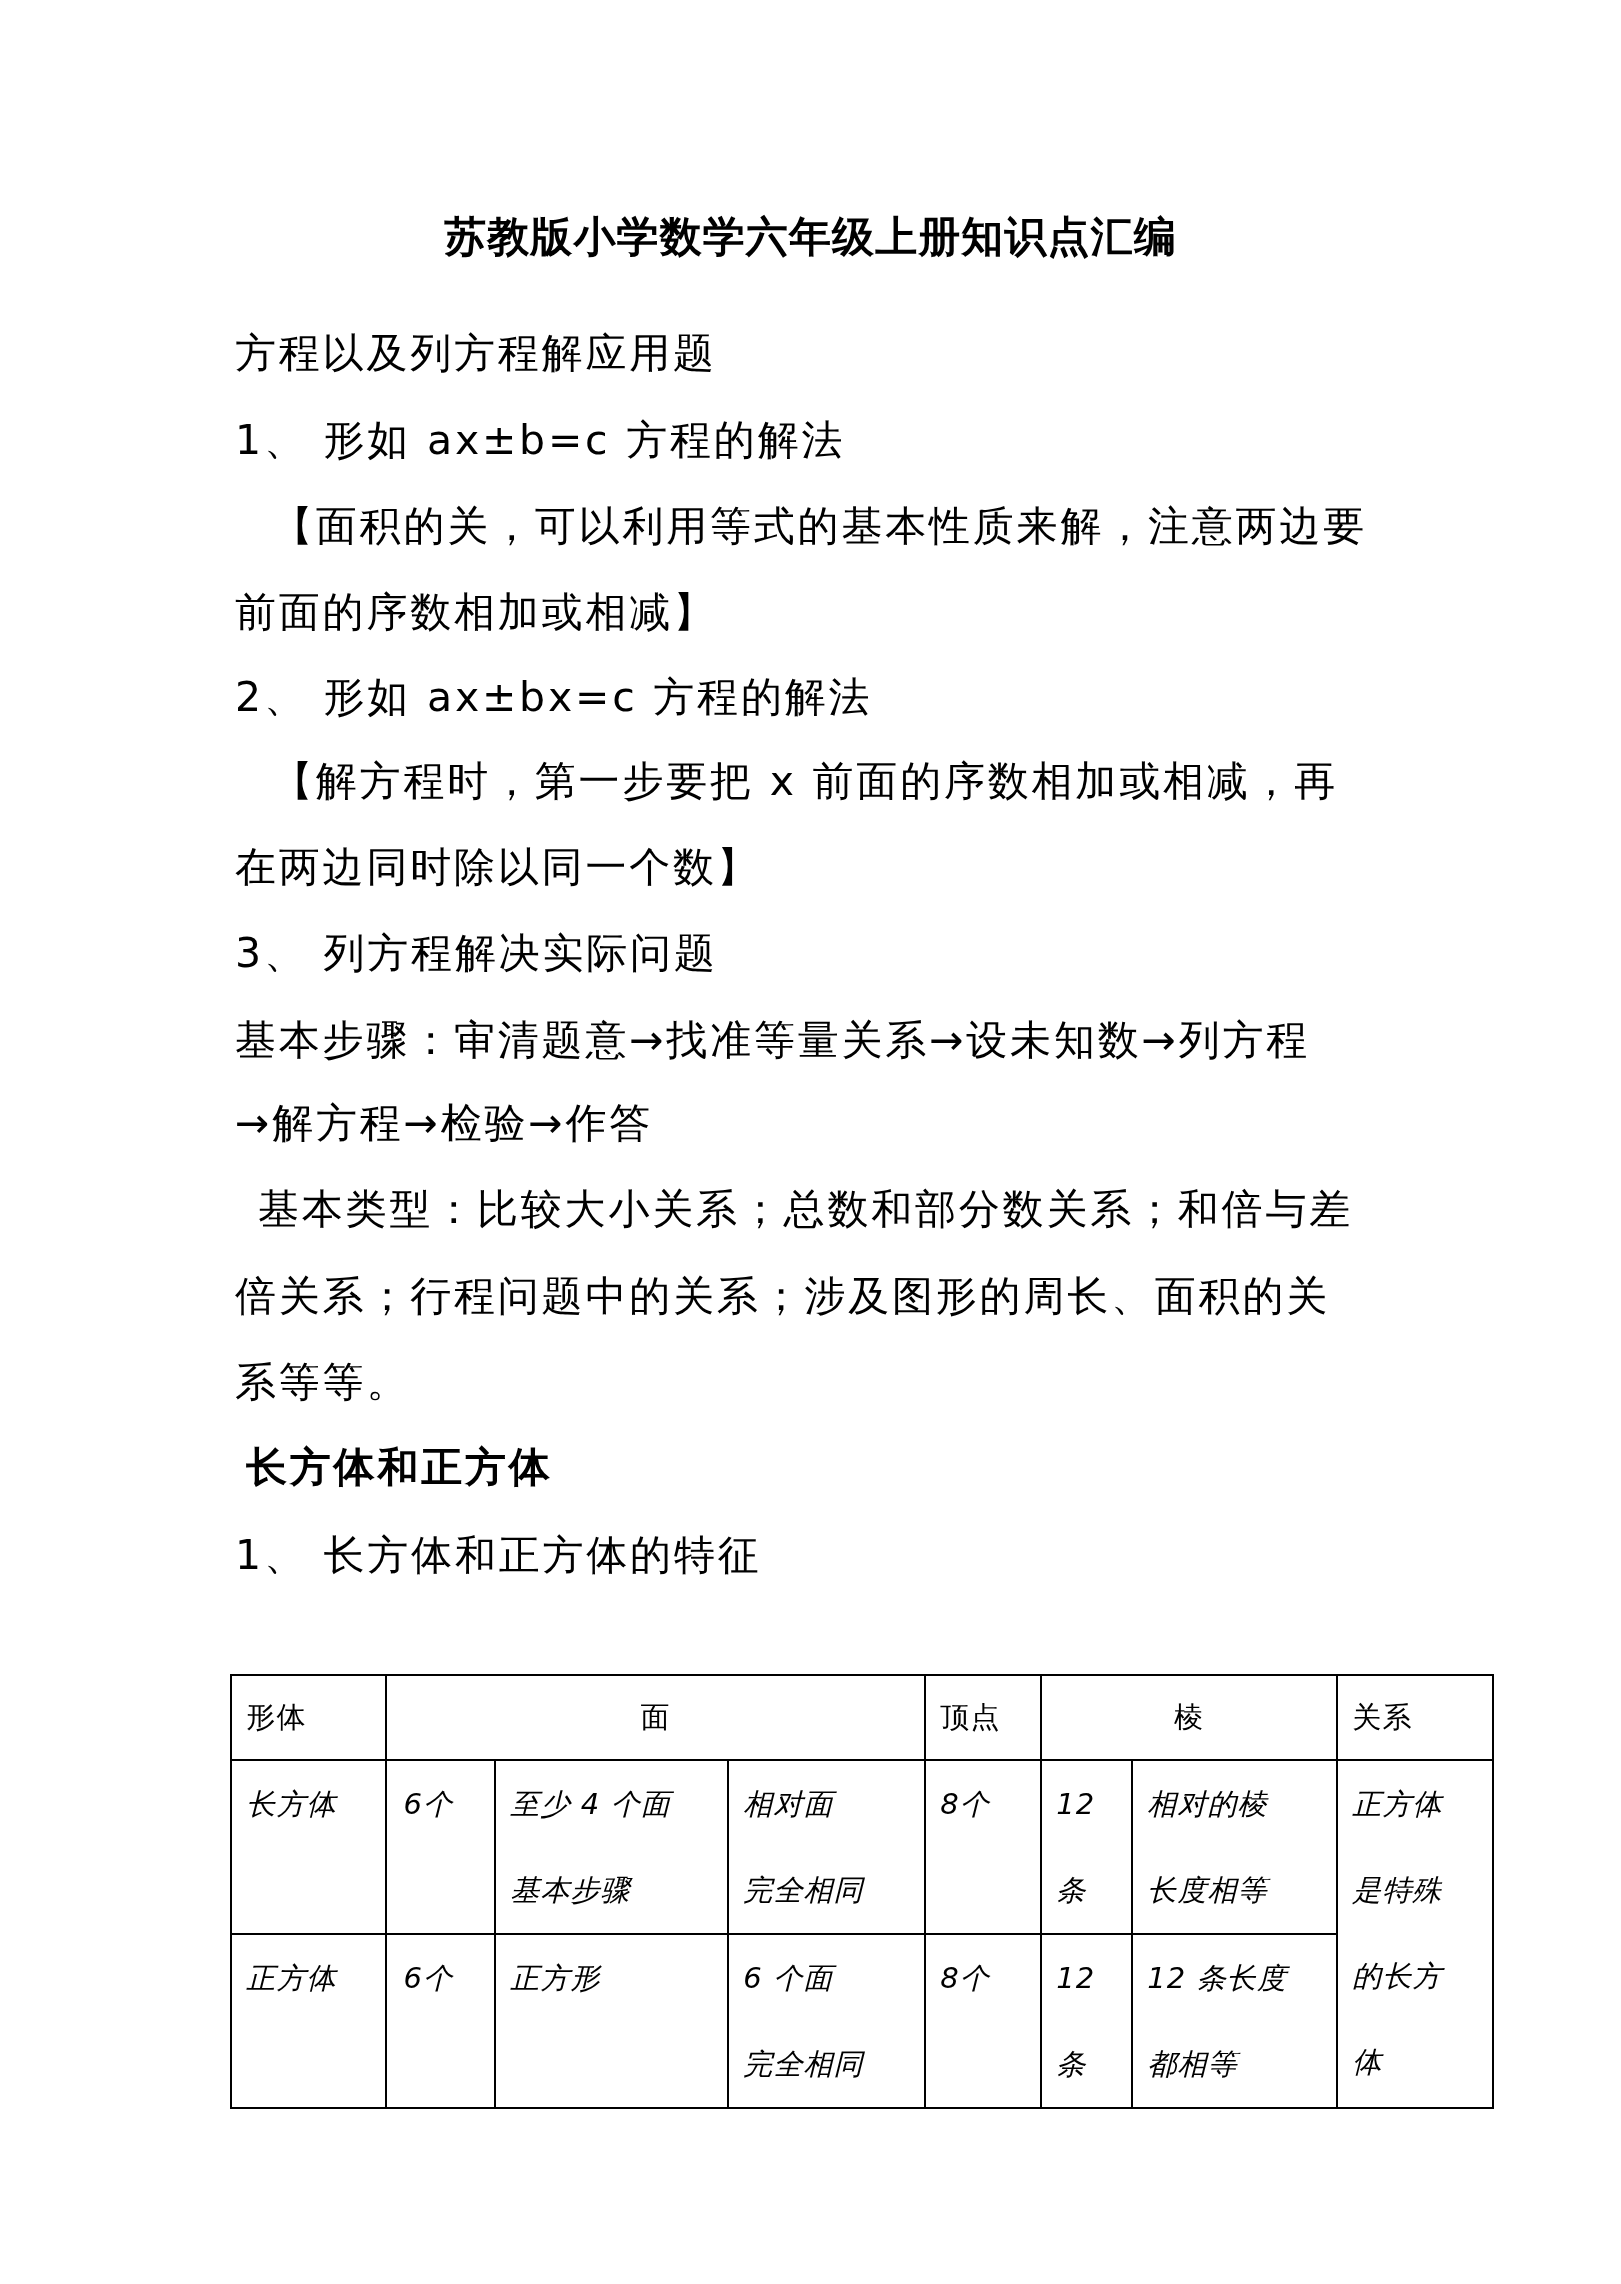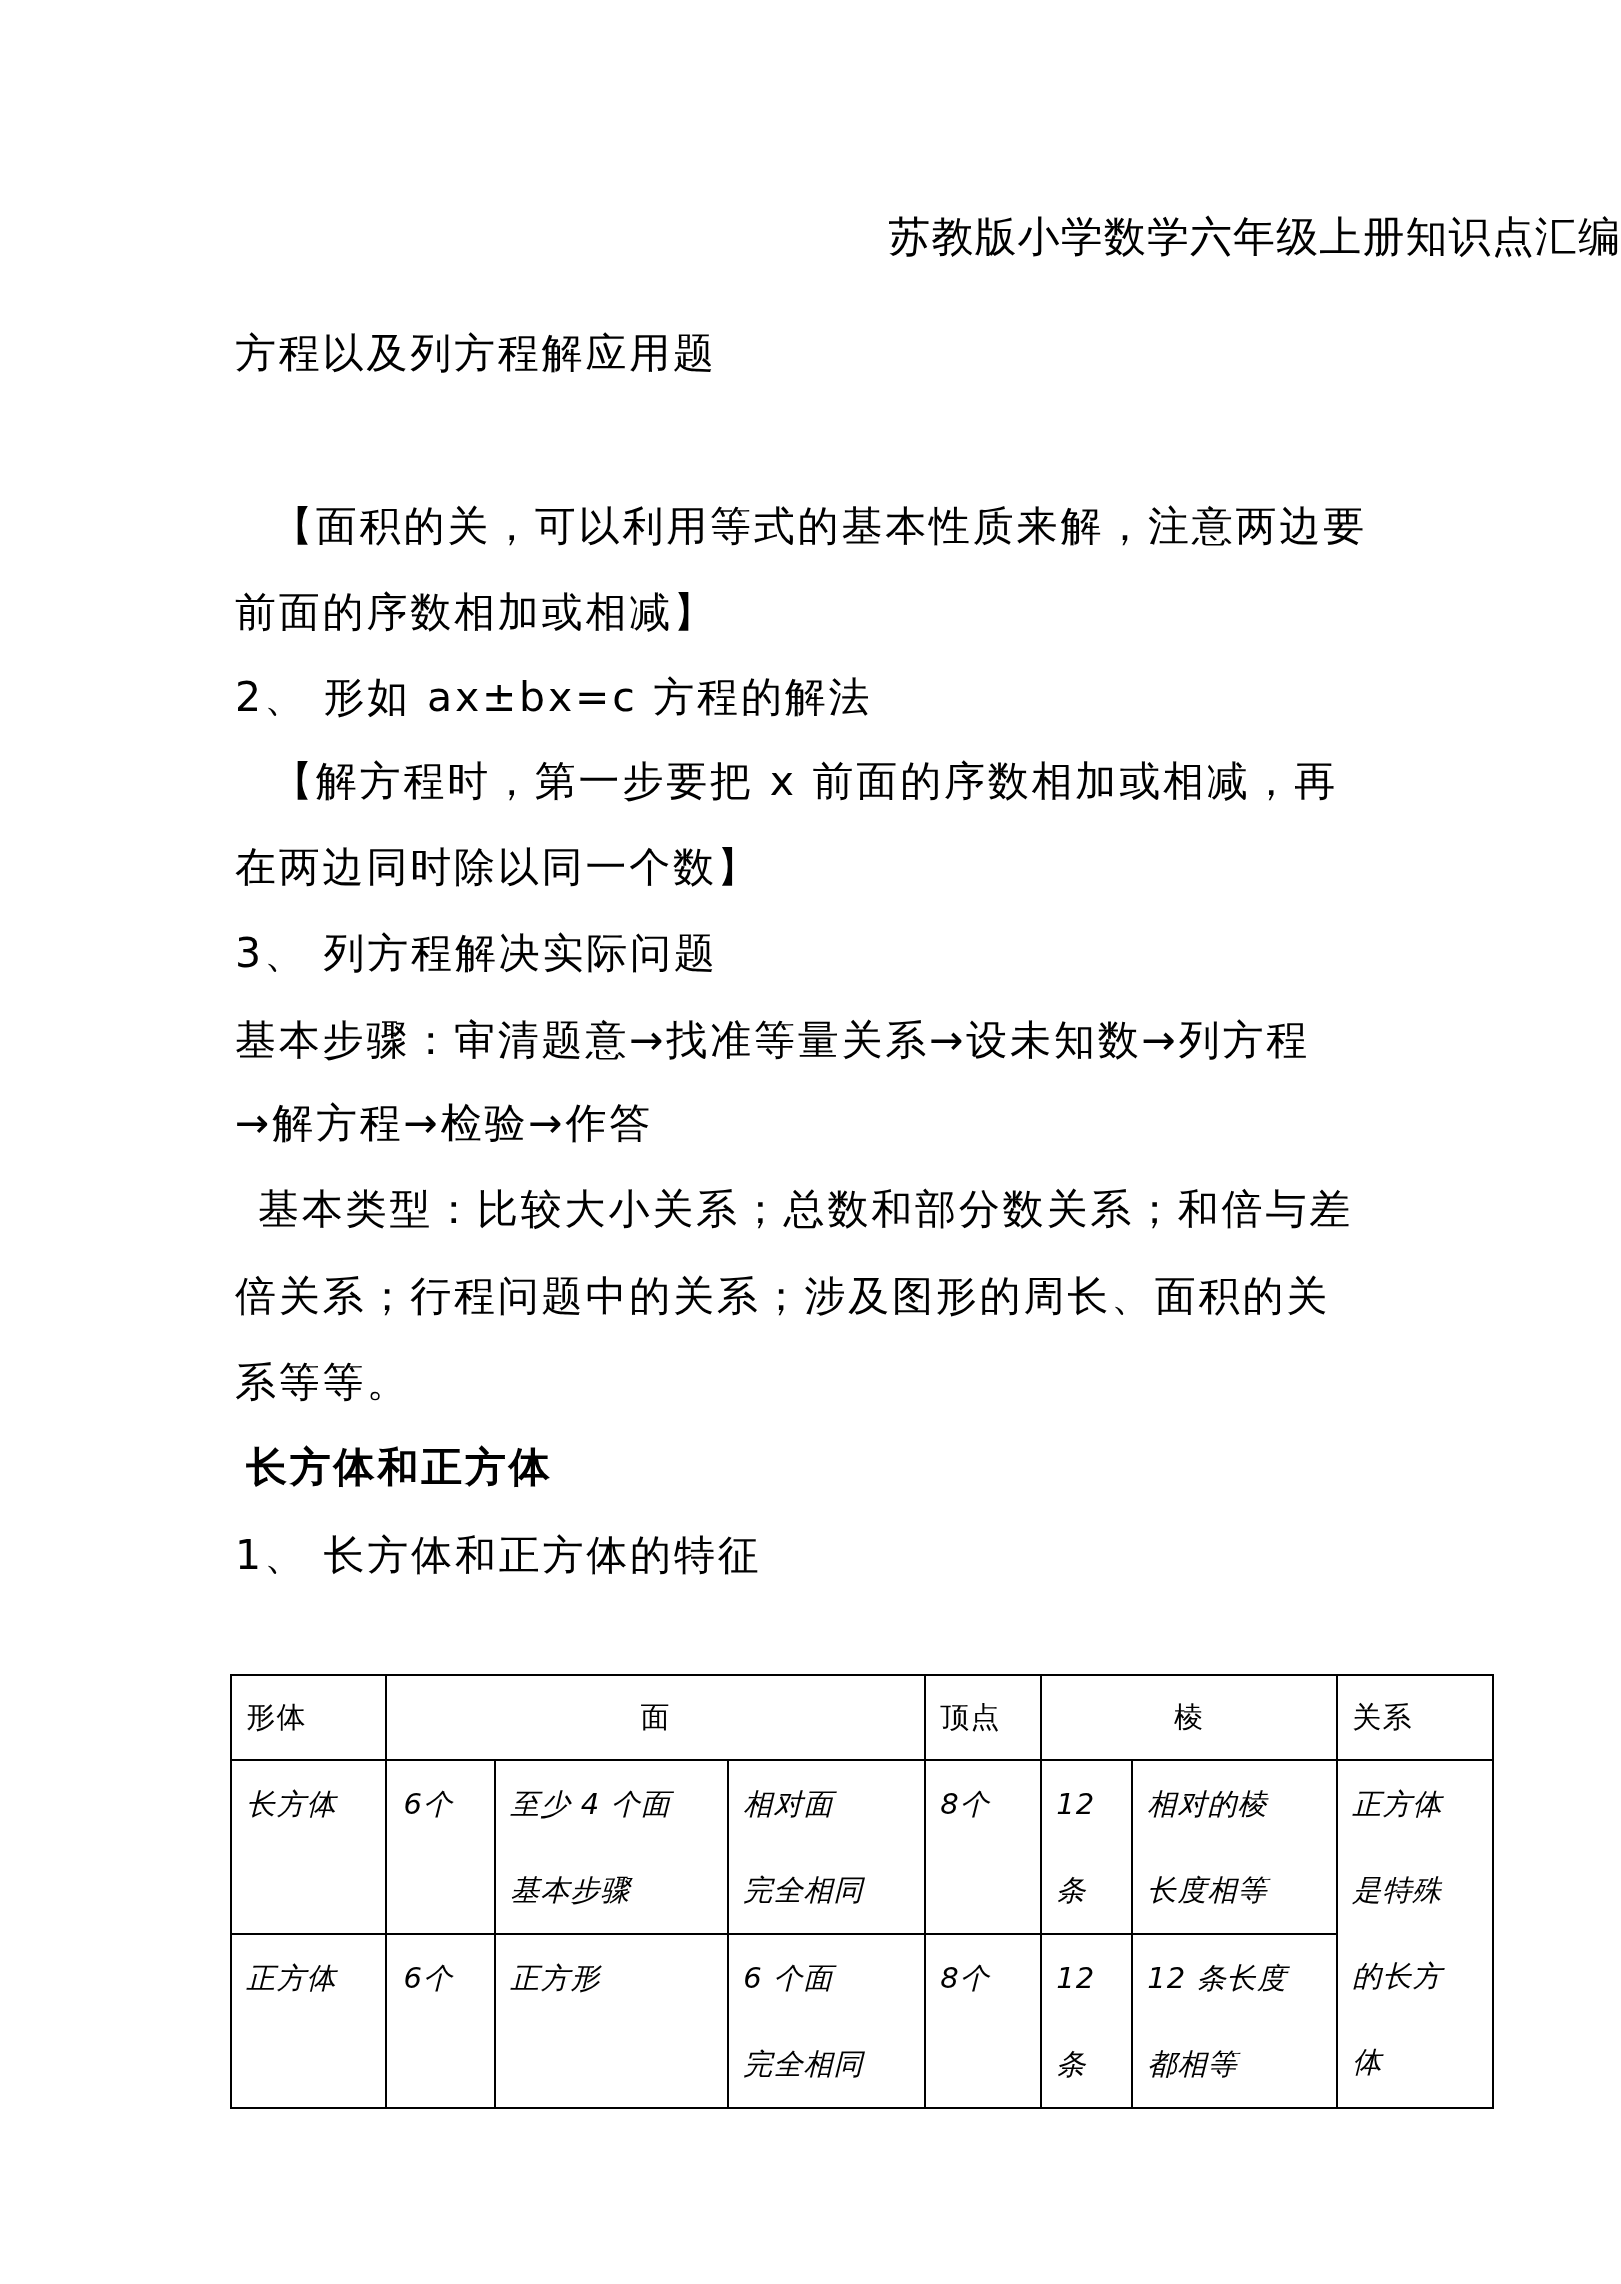--- a/index.html
+++ b/index.html
@@ -20,23 +20,23 @@
     left: 0; top: 0;
     width: 1621px;
     height: 2284px;
     background: #ffffff;
   }
   .doc-title {
     position: absolute;
     left: 0;
     width: 1621px;
     top: 210px;
-    text-align: right;
+    text-align: center;
     font-size: 42px;
-    font-weight: normal;
+    font-weight: bold;
     line-height: 53px;
     letter-spacing: 1.1px;
     white-space: nowrap;
   }
   .line {
     position: absolute;
     left: 235px;
     font-size: 41px;
     line-height: 53px;
     white-space: nowrap;
@@ -73,20 +73,21 @@
 </style>
 </head>
 <body>
 
 <div class="page">
 
   <div class="doc-title">苏教版小学数学六年级上册知识点汇编</div>
 
   <div class="line" style="top:327px;">方程以及列方程解应用题</div>
 
+  <div class="line" style="top:414px;">1、 形如 ax±b=c 方程的解法</div>
   <div class="line indent-bracket" style="top:500px;">【面积的关，可以利用等式的基本性质来解，注意两边要</div>
   <div class="line" style="top:586px;">前面的序数相加或相减】</div>
 
   <div class="line" style="top:671px;">2、 形如 ax±bx=c 方程的解法</div>
   <div class="line indent-bracket" style="top:755px;">【解方程时，第一步要把 x 前面的序数相加或相减，再</div>
   <div class="line" style="top:841px;">在两边同时除以同一个数】</div>
 
   <div class="line" style="top:927px;">3、 列方程解决实际问题</div>
   <div class="line" style="top:1014px;">基本步骤：审清题意→找准等量关系→设未知数→列方程</div>
   <div class="line" style="top:1097px;">→解方程→检验→作答</div>

